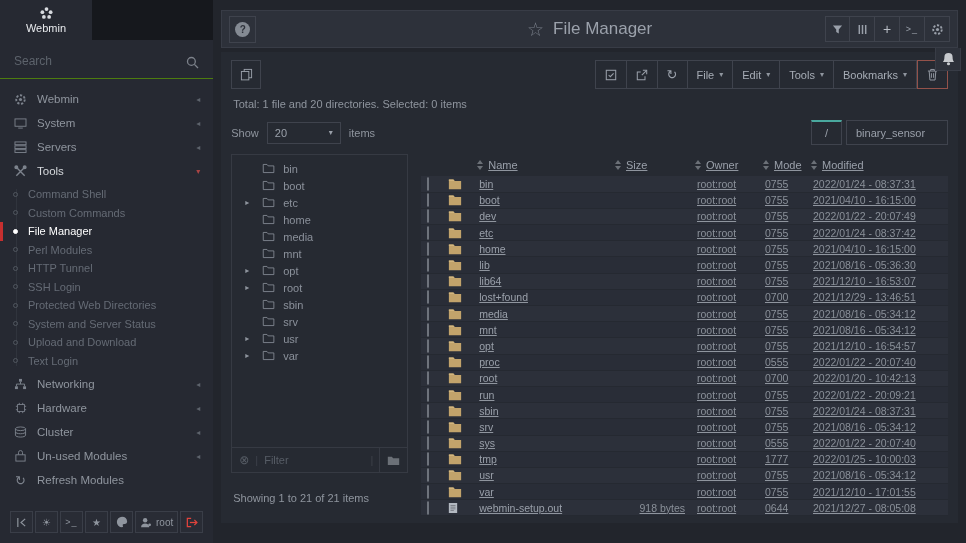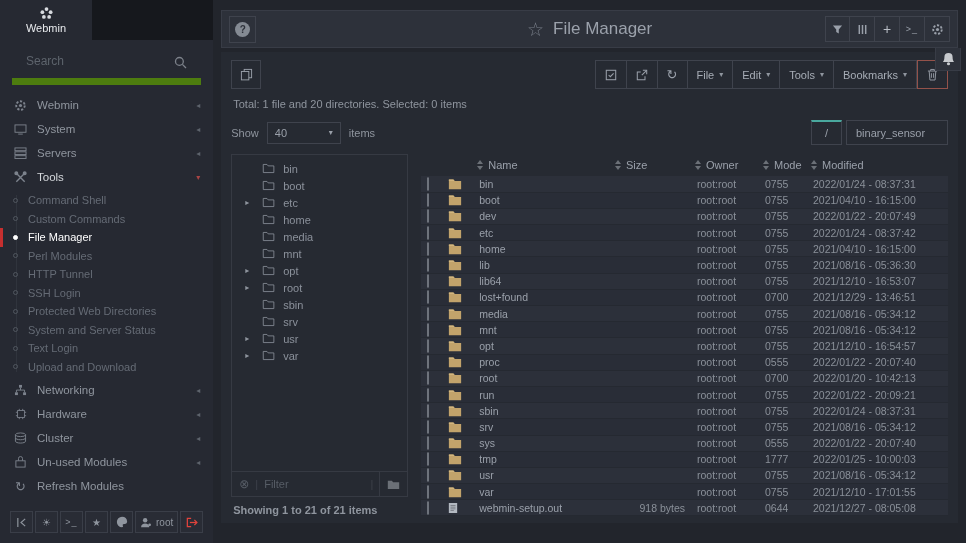--- a/index.html
+++ b/index.html
@@ -6,21 +6,21 @@
   html,body { width:966px; height:543px; overflow:hidden; }
   body { background:#22252c; font-family:"Liberation Sans",sans-serif; font-size:11px; color:#8f959e; }
   .app { display:flex; width:966px; height:543px; }
 
   
   .sidebar { flex:0 0 190px; background:#262932; display:flex; flex-direction:column; position:relative; }
   .tabs { display:flex; height:40px; background:#16181d; }
   .tab { width:92px; display:flex; flex-direction:column; align-items:center; justify-content:center; gap:1px; color:#5d636c; cursor:pointer; }
   .tab.active { background:#262932; color:#e8eaed; }
   .tab .ticon { height:15px; display:flex; align-items:center; }
-  .search-row { position:relative; margin:8px 12px 0; padding:6px 14px 10px; border-bottom:7px solid #4d7c0f; }
+  .search-row { position:relative; margin:8px 0 0; padding:6px 14px 10px; border-bottom:1px solid #4d7c0f; }
   .search-input { width:100%; background:transparent; border:none; outline:none; color:#9aa0aa; font-size:12px; font-family:inherit; }
   .search-input::placeholder { color:#5d636c; }
   .search-ic { position:absolute; right:14px; top:8px; }
   .side-nav { flex:1; padding:8px 0 0; overflow:hidden; }
   .cat { height:24px; display:flex; align-items:center; gap:9px; padding:0 13px; color:#8f959e; font-size:11.5px; cursor:pointer; }
   .cat .cic { width:15px; display:flex; justify-content:center; align-items:center; color:#7d838d; }
   .cat .chev { margin-left:auto; font-size:8px; color:#5d636c; }
   .cat.open .chev { color:#a94444; }
   .cat.open .clabel { color:#d5d8dc; }
   .sub { position:relative; padding:2px 0; }
@@ -66,37 +66,37 @@
   .tree { flex:1; padding:5px 0; overflow:hidden; }
   .tree-row { height:17px; display:flex; align-items:center; gap:8px; padding-left:30px; position:relative; cursor:pointer; color:#8b919b; }
   .tree-row .exp { position:absolute; left:13px; font-size:8px; color:#8f959e; }
   .tree-filter { height:25px; border-top:1px solid #363a43; display:flex; align-items:center; padding:0 7px; gap:6px; color:#575d66; }
   .tree-filter .clear { font-size:12px; color:#575d66; cursor:pointer; }
   .tree-filter .sep { color:#3d414a; }
   .filter-input { flex:1; background:transparent; border:none; outline:none; color:#8f959e; font-size:11px; font-family:inherit; min-width:0; }
   .filter-input::placeholder { color:#575d66; }
   .tree-filter .dirbtn { border-left:1px solid #363a43; align-self:stretch; display:flex; align-items:center; padding-left:7px; cursor:pointer; }
 
-  .table-wrap { flex:1; margin-left:13px; }
+  .table-wrap { flex:1; margin-left:13px;text-decoration:underline; }
   table { width:100%; border-collapse:collapse; font-size:10.5px; table-layout:fixed; }
   col.c-cb{width:25px;} col.c-ic{width:31px;} col.c-size{width:80px;} col.c-owner{width:68px;} col.c-mode{width:48px;} col.c-mod{width:137px;}
   thead th { height:22px; font-weight:normal; text-align:left; color:#9aa0aa; font-size:11px; }
   thead th .hcell { display:flex; align-items:center; gap:5px; }
   .sort { display:inline-flex; flex-direction:column; line-height:0; }
   .sort i { width:0; height:0; border-left:3px solid transparent; border-right:3px solid transparent; display:block; }
   .sort .up { border-bottom:4px solid #6b7077; margin-bottom:2px; }
   .sort .dn { border-top:4px solid #6b7077; }
   tbody tr { height:16.2px; background:#2c303a; border-bottom:1px solid #252931; cursor:pointer; }
   tbody tr:nth-child(even) { background:#292d37; }
   tbody td { padding:0 2px; color:#8a9099; overflow:hidden; white-space:nowrap; }
   td.cb-cell, th.cb-cell { padding-left:6px; }
   .cbx { width:11px; height:11px; border:1px solid #6e737c; border-radius:2px; background:transparent; cursor:pointer; }
   td.size-cell { text-align:right; padding-right:10px; }
   td.name-cell { color:#9aa0aa; }
-  .footer-line { margin:7px 2px; color:#8f959e;font-weight:bold; }
+  .footer-line { margin:19px 2px; color:#8f959e; }
   svg { display:block; }
 </style>
 </head>
 <body>
 
 <div class="app">
 
   <aside class="sidebar">
     <div class="tabs">
       <div class="tab active">
@@ -194,25 +194,25 @@
           <div class="sub-item">
             <span class="dot"></span>
             <span>Protected Web Directories</span>
           </div>
           <div class="sub-item">
             <span class="dot"></span>
             <span>System and Server Status</span>
           </div>
           <div class="sub-item">
             <span class="dot"></span>
+            <span>Upload and Download</span>
+          </div>
+          <div class="sub-item">
+            <span class="dot"></span>
             <span>Text Login</span>
-          </div>
-          <div class="sub-item">
-            <span class="dot"></span>
-            <span>Upload and Download</span>
           </div>
         </div>
         <div class="cat">
           <span class="cic">
             <svg width="13" height="12" viewBox="0 0 14 13">
               <rect x="5.4" y="1" width="3.2" height="3" fill="#7d838d"></rect>
               <rect x="1" y="9" width="3.2" height="3" fill="#7d838d"></rect>
               <rect x="9.8" y="9" width="3.2" height="3" fill="#7d838d"></rect>
               <path d="M7 4v2.6M2.6 9V6.6h8.8V9" stroke="#7d838d" fill="none"></path>
             </svg>
@@ -416,21 +416,21 @@
             </span>
           </div>
         </div>
       </div>
 
       <div class="total-line">Total: 1 file and 20 directories. Selected: 0 items</div>
 
       <div class="controls-row">
         <span>Show</span>
         <div class="show-select">
-          <span>40</span>
+          <span>20</span>
           <span class="caret">▾</span>
         </div>
         <span>items</span>
         <div class="path-group">
           <div class="root-btn">/</div>
           <input class="path-input" type="text" value="binary_sensor" style="">
         </div>
       </div>
 
       <div class="browser">

